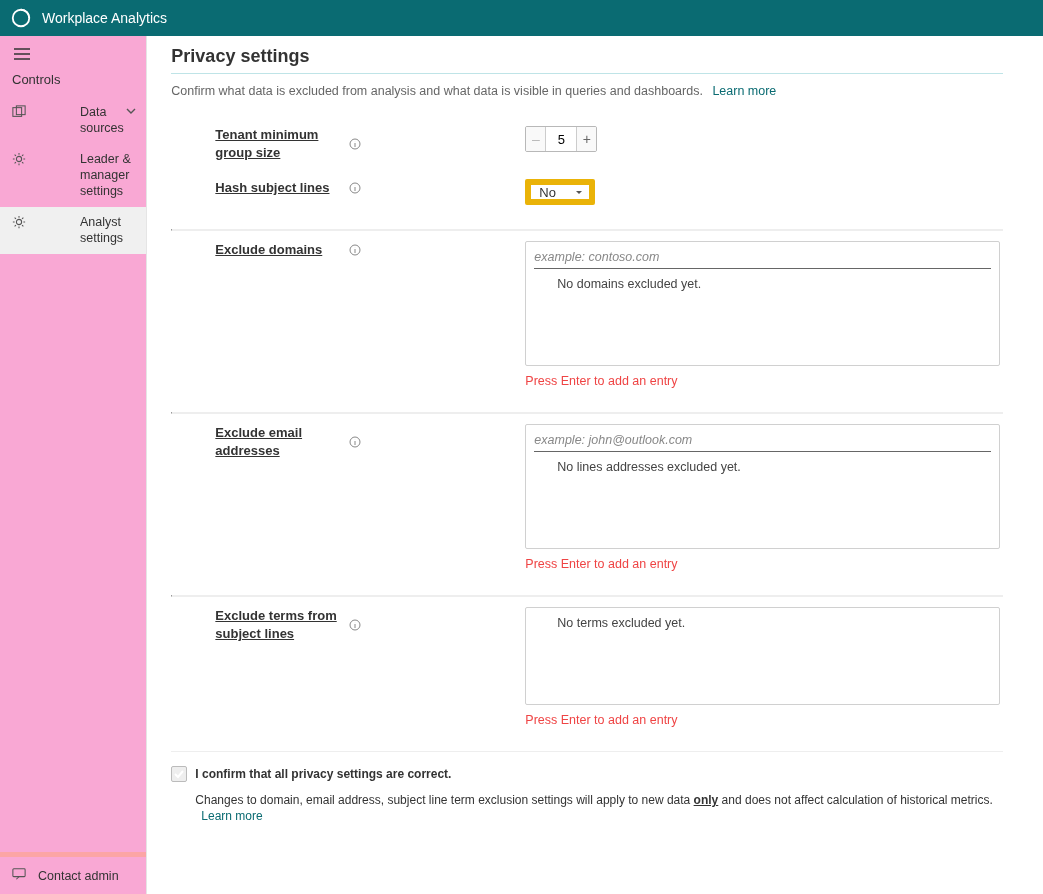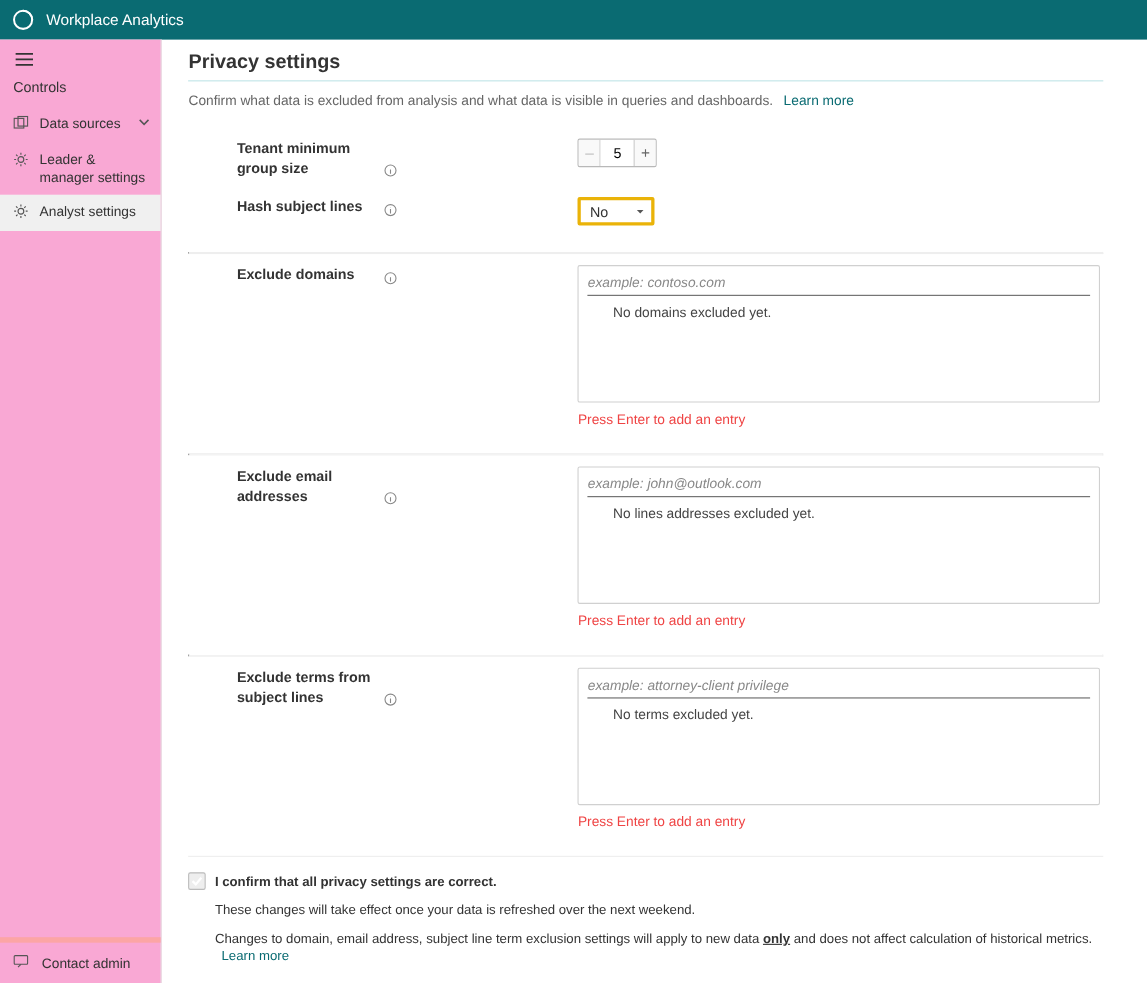--- a/index.html
+++ b/index.html
@@ -47,21 +47,21 @@
   .sb-item {
     display: flex;
     align-items: flex-start;
     padding: 8px 10px 8px 12px;
     font-size: 12.5px;
     color: #333;
     cursor: pointer;
     position: relative;
   }
   .sb-item .sb-icon { width: 16px; margin-right: 8px; flex: 0 0 auto; color: #555; }
-  .sb-item .sb-label { flex: 1 1 auto; line-height: 1.25; }
+  .sb-item .sb-label { flex: 1 1 auto; line-height: 1.25; margin-left: 44px; }
   .sb-item.selected { background: #f0f0f0; font-weight: 400; }
   .sb-caret { margin-left: auto; color: #555; }
 
   .sidebar-footer {
     margin-top: auto;
     border-top: 5px solid #fca5a5;
     padding: 10px 12px;
     display: flex;
     align-items: center;
     font-size: 12.5px;
@@ -102,21 +102,22 @@
   .form-row {
     display: flex;
     align-items: flex-start;
     margin-bottom: 18px;
   }
   .form-row:last-child { margin-bottom: 0; }
 
   .form-label-col {
     width: 310px;
     display: flex;
-    align-items: flex-end;
+    align-items: center;
+    text-decoration: underline;
   }
   .form-label {
     font-size: 13px;
     font-weight: 600;
     color: #333;
     width: 130px;
     line-height: 1.35;
   }
   .info-icon {
     width: 12px; height: 12px;
@@ -155,21 +156,21 @@
     font-size: 13px;
     outline: none;
   }
 
   .dropdown {
     display: inline-flex;
     align-items: center;
     justify-content: space-between;
     width: 70px;
     height: 26px;
-    border: 3px solid #eab308;
+    border: 6px solid #eab308;
     border-radius: 2px;
     padding: 0 6px 0 8px;
     font-size: 13px;
     background: #fff;
     cursor: pointer;
   }
   .dropdown .caret { color: #555; }
 
   .list-box {
     border: 1px solid #d0d0d0;
@@ -400,38 +401,36 @@
           <span class="form-label">Exclude terms from subject lines</span>
           <span class="info-icon">
             <svg viewBox="0 0 12 12" width="12" height="12" fill="none" stroke="#888" stroke-width="1">
                 <circle cx="6" cy="6" r="5"></circle>
                 <path d="M6 5v4M6 3.2v.1"></path>
               </svg>
           </span>
         </div>
         <div class="form-control-col">
           <div class="list-box">
-            <input class="list-input" type="text" placeholder="example: attorney-client privilege" style="">
             <div class="list-body">No terms excluded yet.</div>
           </div>
           <div class="list-hint">Press Enter to add an entry</div>
         </div>
       </div>
     </section>
 
     <div class="confirm-section">
       <div class="confirm-row">
         <span class="chk">
           <svg viewBox="0 0 12 12">
               <path d="M2 6l3 3 5-6" fill="none" stroke="#fff" stroke-width="2"></path>
             </svg>
         </span>
         <span class="lbl">I confirm that all privacy settings are correct.</span>
       </div>
-      <div class="note-line">These changes will take effect once your data is refreshed over the next weekend.</div>
       <div class="note-line">
         <span>Changes to domain, email address, subject line term exclusion settings will apply to new data </span><span class="only">only</span><span> and does not affect calculation of historical metrics.</span>
         <a href="#" class="learn">Learn more</a>
       </div>
     </div>
 
   </main>
 </div>
 
 </body></html>

